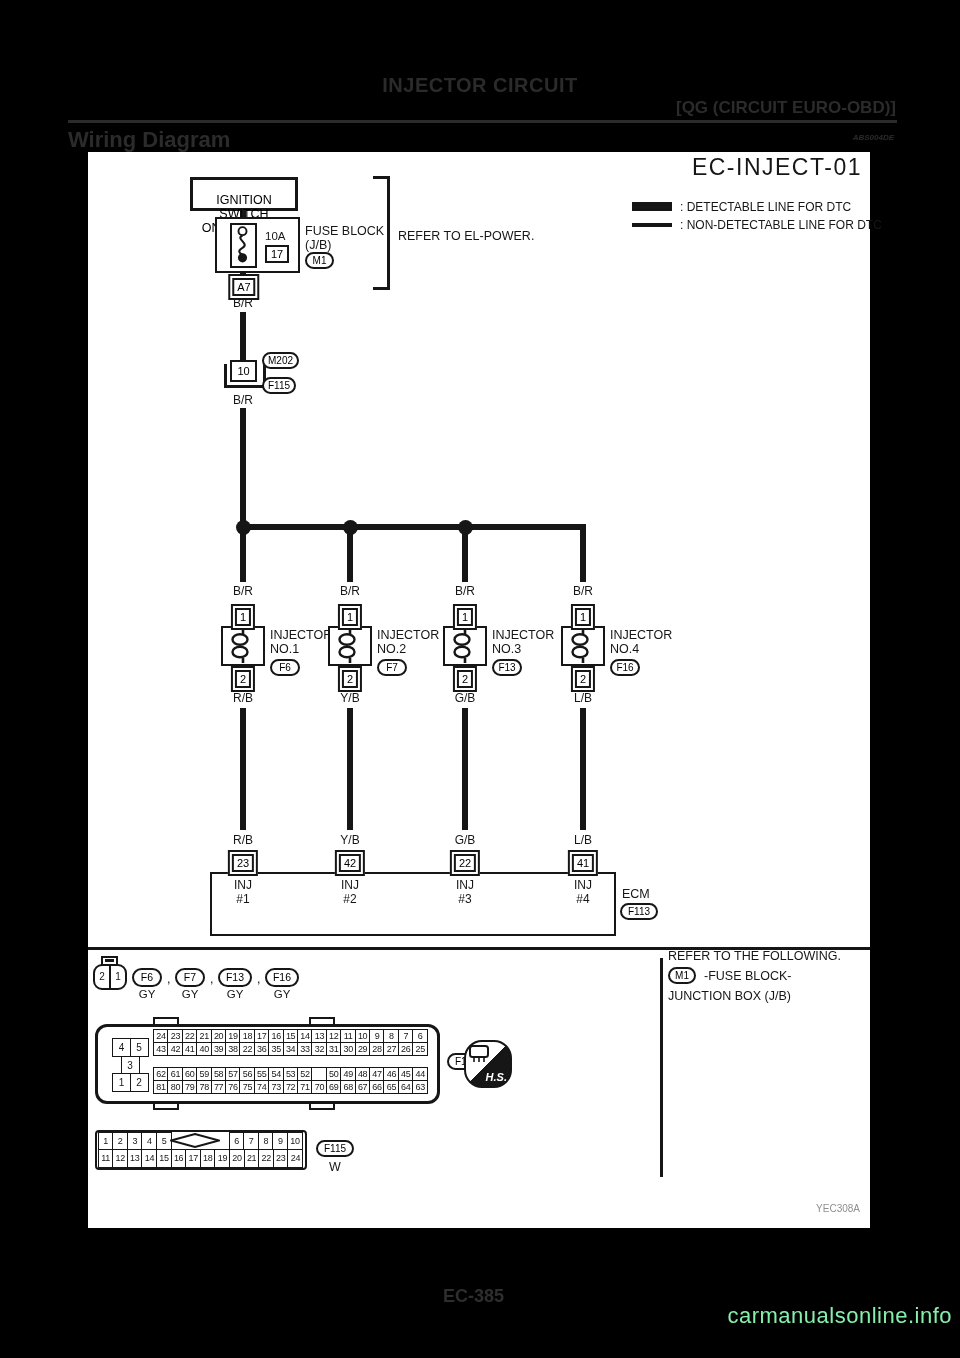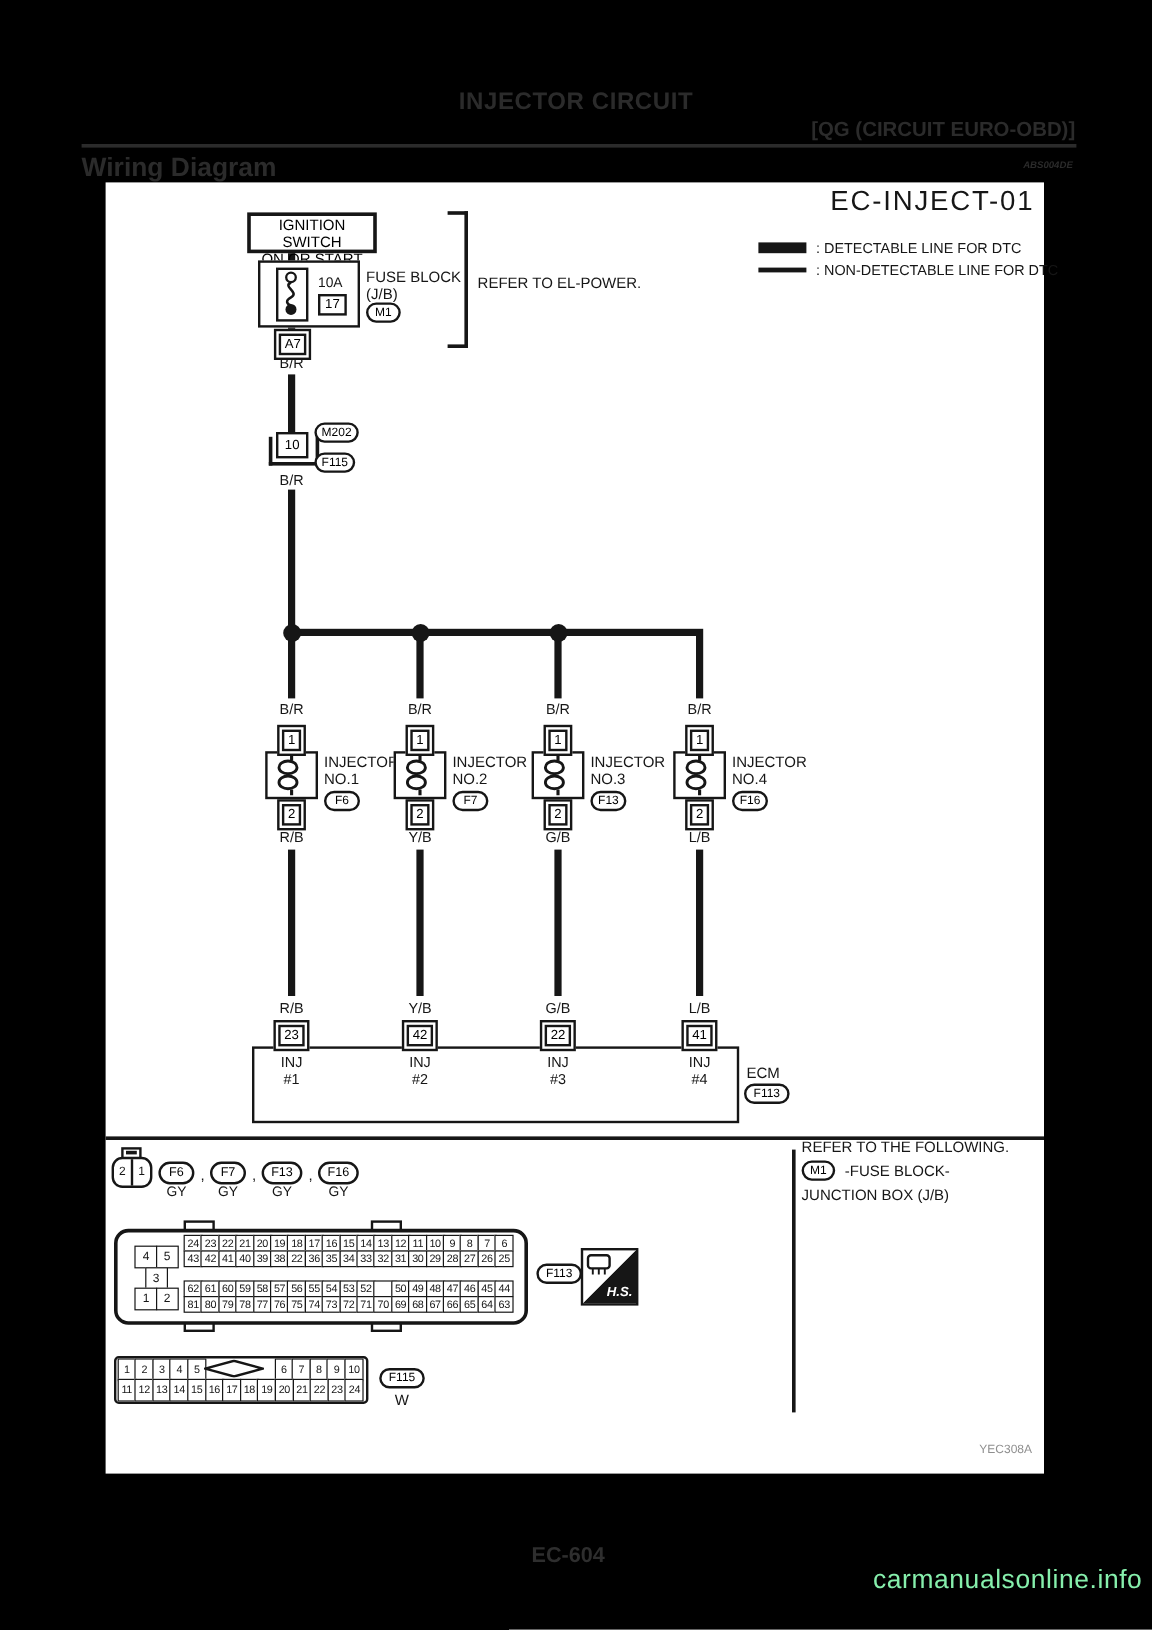--- a/index.html
+++ b/index.html
@@ -82,21 +82,21 @@
 
 <div id="sheet">
 
   <div class="sheet-title">EC-INJECT-01</div>
 
   <div class="legend-bar" style="left:544px;top:50px;width:40px;height:9px;"></div>
   <div class="legend-txt" style="left:592px;top:48px;">: DETECTABLE LINE FOR DTC</div>
   <div class="legend-bar" style="left:544px;top:71px;width:40px;height:4px;"></div>
   <div class="legend-txt" style="left:592px;top:66px;">: NON-DETECTABLE LINE FOR DTC</div>
 
-  <div class="box" style="left:102px;top:25px;width:108px;height:34px;border-width:3px;text-align:center;font-size:12.5px;line-height:1.1;padding-top:2px;margin-left:16px;">
+  <div class="box" style="left:102px;top:25px;width:108px;height:34px;border-width:3px;text-align:center;font-size:12.5px;line-height:1.1;padding-top:14px;">
     <div>IGNITION SWITCH</div>
     <div>ON OR START</div>
   </div>
 
   <div class="box" style="left:127px;top:65px;width:85px;height:56px;"></div>
   <div class="box" style="left:142px;top:71px;width:27px;height:45px;border-width:2.5px;">
     <svg width="21" height="39" viewBox="0 0 22 40">
       <circle cx="11" cy="6" r="4.2" fill="#fff" stroke="#161616" stroke-width="2"></circle>
       <path d="M11,10.5 C3,14 19,19 11,23.5 C5.5,26.5 7.5,29.5 11,30.5" fill="none" stroke="#161616" stroke-width="2.2"></path>
       <circle cx="11" cy="34" r="4.8" fill="#161616"></circle>
@@ -143,21 +143,21 @@
   <div class="oval" style="left:580px;top:815px;width:28px;">M1</div>
   <div class="lbl" style="left:616px;top:817px;text-align:center;">-FUSE BLOCK-</div>
   <div class="lbl" style="left:580px;top:837px;">JUNCTION BOX (J/B)</div>
 
   <div class="tab" style="left:65px;top:865px;width:26px;height:10px;"></div>
   <div class="tab" style="left:221px;top:865px;width:26px;height:10px;"></div>
   <div class="round-conn" style="left:7px;top:872px;width:345px;height:80px;"></div>
   <div class="tab" style="left:65px;top:948px;width:26px;height:10px;"></div>
   <div class="tab" style="left:221px;top:948px;width:26px;height:10px;"></div>
   <div class="oval" style="left:359px;top:901px;width:38px;">F113</div>
-  <div class="hsbox" style="left:396px;top:888px;">
+  <div class="hsbox" style="left:376px;top:888px;border-radius:18px;">
     <svg width="24" height="20" viewBox="0 0 24 20" style="position:absolute;left:2px;top:2px;">
       <rect x="2" y="2" width="18" height="11" rx="2.5" fill="none" stroke="#161616" stroke-width="2"></rect>
       <line x1="6" y1="13" x2="6" y2="18" stroke="#161616" stroke-width="1.6"></line>
       <line x1="11" y1="13" x2="11" y2="18" stroke="#161616" stroke-width="1.6"></line>
       <line x1="16" y1="13" x2="16" y2="18" stroke="#161616" stroke-width="1.6"></line>
     </svg>
     <span>H.S.</span>
   </div>
 
   <div class="round-conn" style="left:7px;top:978px;width:212px;height:40px;border-radius:4px;border-width:2.5px;"></div>
@@ -383,14 +383,14 @@
     <div class="gc" style="left: 97.1px; top: 997px; width: 16.2px; height: 18.6px;">17</div>
     <div class="gc" style="left: 111.7px; top: 997px; width: 16.2px; height: 18.6px;">18</div>
     <div class="gc" style="left: 126.3px; top: 997px; width: 16.2px; height: 18.6px;">19</div>
     <div class="gc" style="left: 140.9px; top: 997px; width: 16.2px; height: 18.6px;">20</div>
     <div class="gc" style="left: 155.5px; top: 997px; width: 16.2px; height: 18.6px;">21</div>
     <div class="gc" style="left: 170.1px; top: 997px; width: 16.2px; height: 18.6px;">22</div>
     <div class="gc" style="left: 184.7px; top: 997px; width: 16.2px; height: 18.6px;">23</div>
     <div class="gc" style="left: 199.3px; top: 997px; width: 16.2px; height: 18.6px;">24</div>
   </div>
 
-<div class="pgnum">EC-604</div>
+<div class="pgnum">EC-385</div>
 <div class="watermark">carmanualsonline.info</div>
 
 </body></html>

